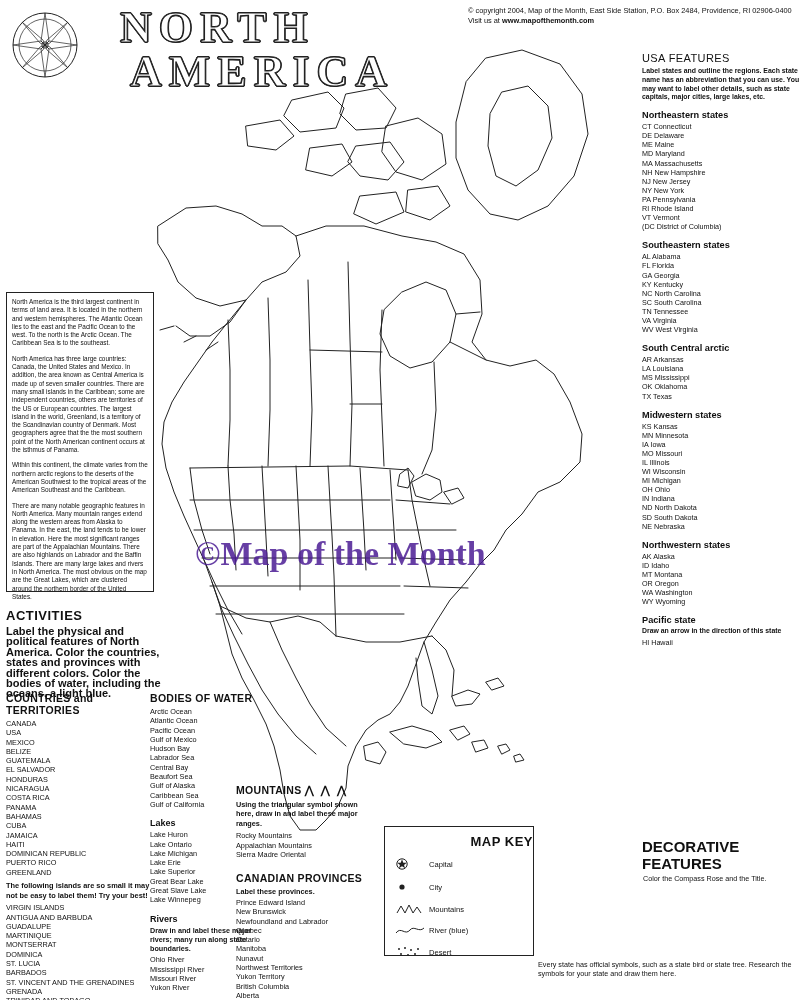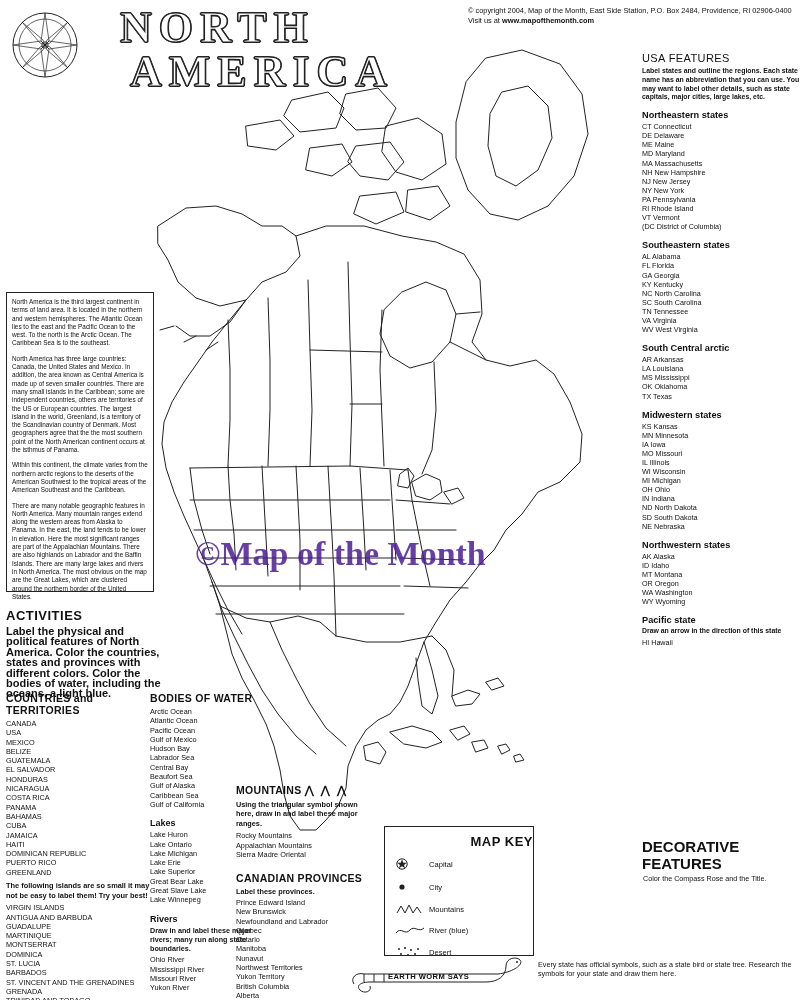--- a/index.html
+++ b/index.html
@@ -480,27 +480,16 @@
       <div class="pacific-note">Draw an arrow in the direction of this state</div>
       <div class="li">HI Hawaii</div>
     </div>
   </div>
 
   <div class="deco">
     <h3>DECORATIVE FEATURES</h3>
     <p>Color the Compass Rose and the Title.</p>
   </div>
 
-  <div class="worm">
-    <svg viewBox="0 0 190 42">
-      <g fill="none" stroke="#222" stroke-width="1">
-        <path d="M6 30 C2 24, 8 18, 16 20 L150 20 C166 18, 176 10, 172 6 C168 2, 158 4, 158 12
-                 C158 22, 150 28, 138 28 L22 28 C12 28, 8 32, 12 36 C16 40, 24 38, 22 32"></path>
-        <path d="M16 20 L16 28 M26 20 L26 28 M36 20 L36 28"></path>
-        <circle cx="169" cy="8" r="1" fill="#222" stroke="none"></circle>
-      </g>
-    </svg>
-    <div class="txt">EARTH WORM SAYS</div>
-  </div>
 
   <div class="symnote">Every state has official symbols, such as a state bird or state tree.  Research the symbols for your state and draw them here.</div>
 
 </div>
 
 </body></html>

